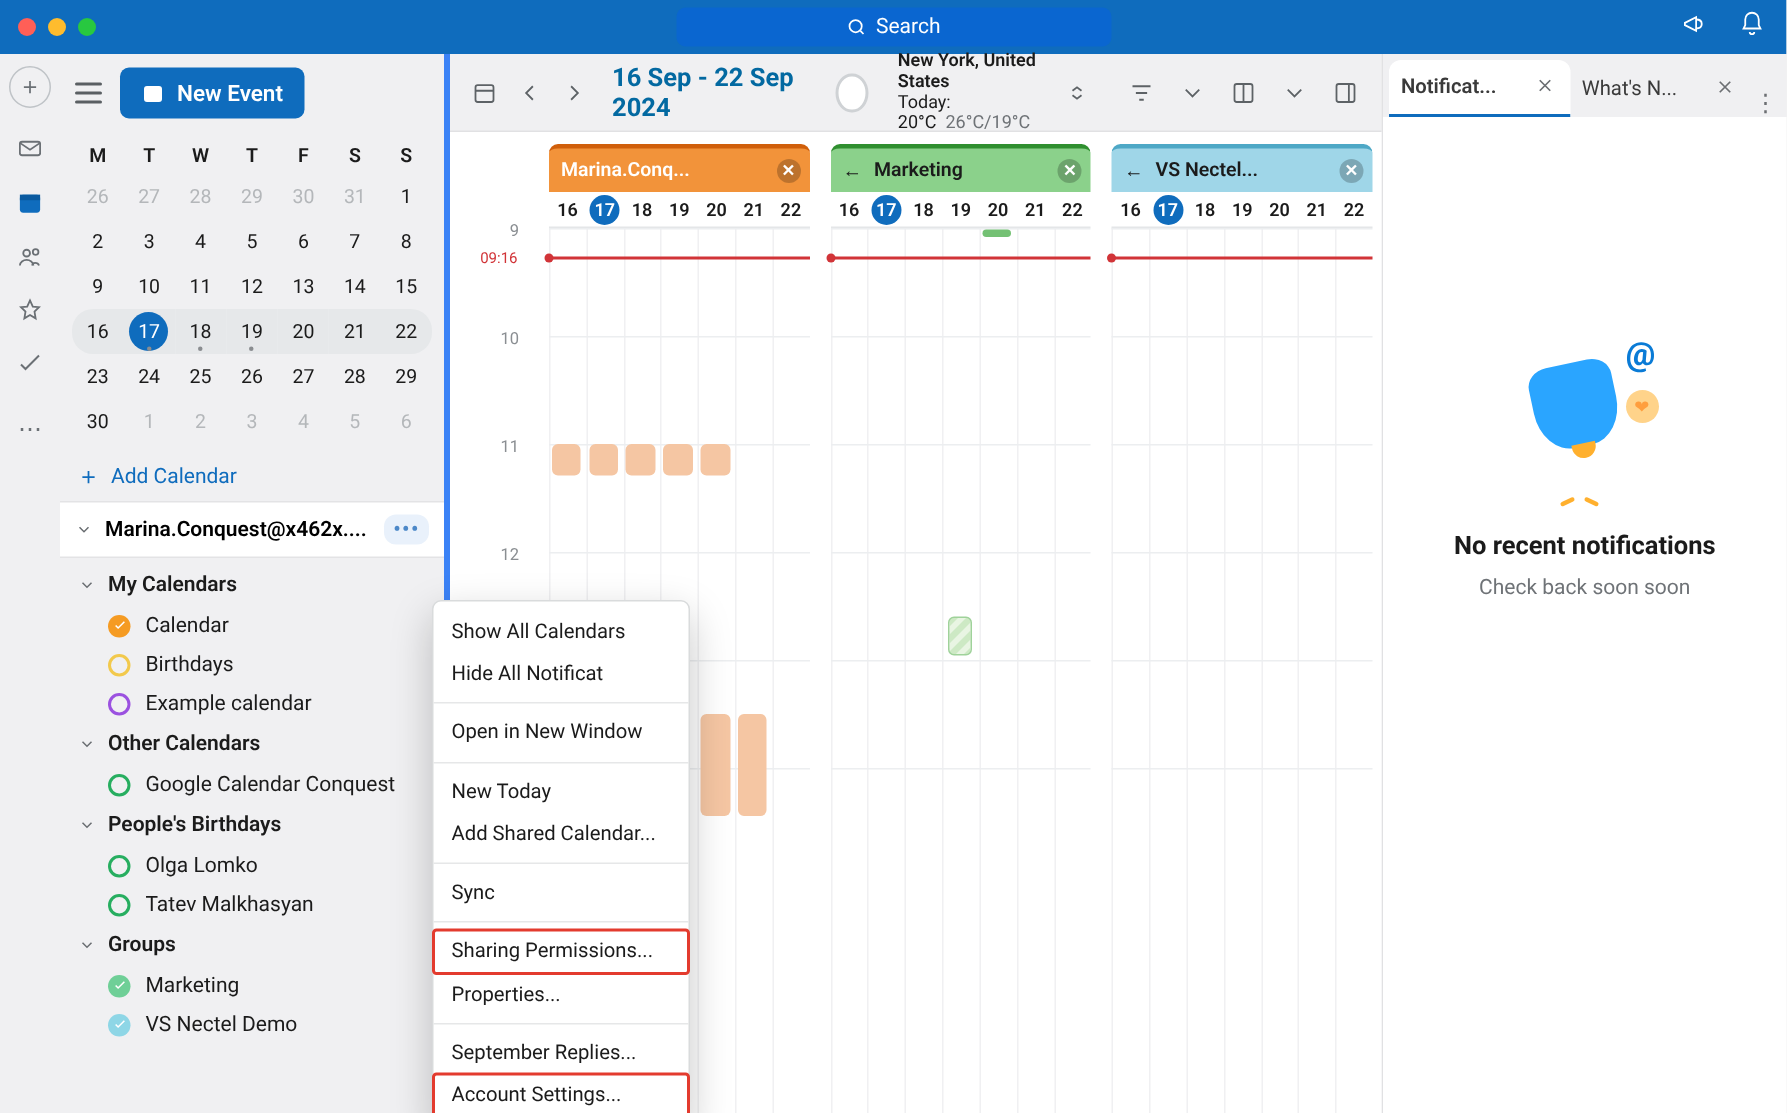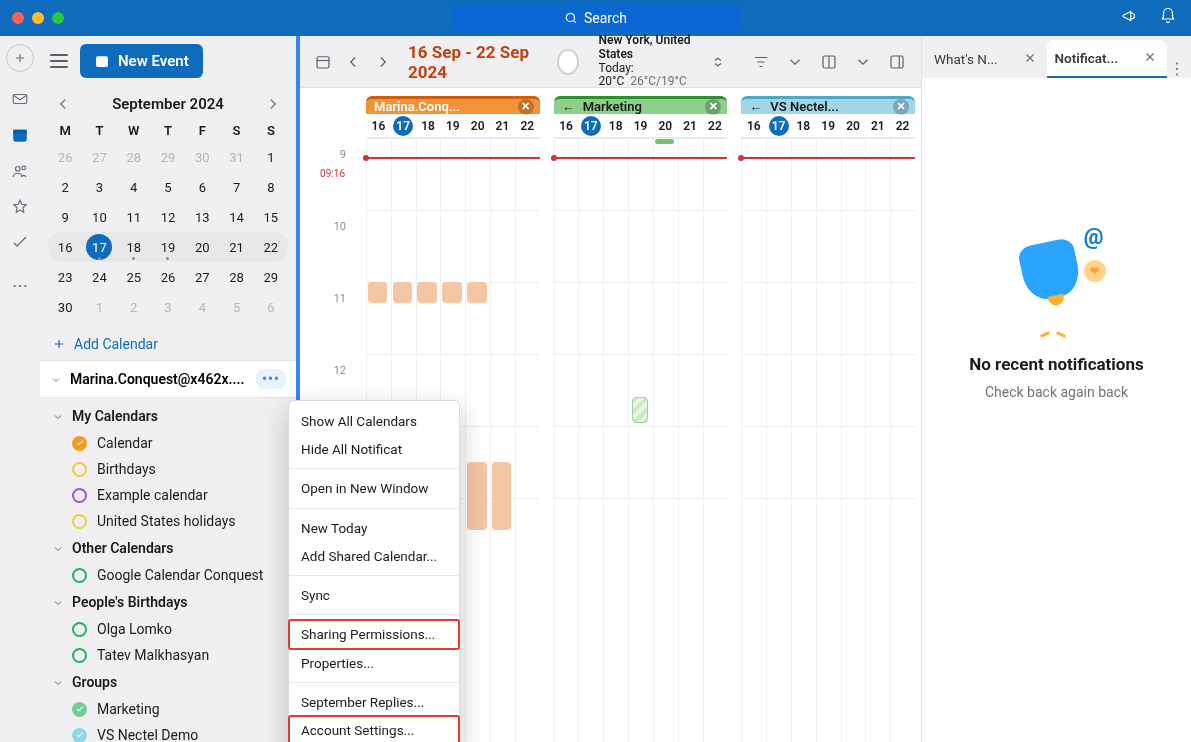--- a/index.html
+++ b/index.html
@@ -45,33 +45,33 @@
   .chev { width:12px; height:12px; }
   .chev svg { width:12px; height:12px; stroke:#6a6e72; stroke-width:2; fill:none;}
   .calcircle { width:15px; height:15px; border-radius:50%; border:2px solid; flex:0 0 auto;}
   .calfill { width:15px; height:15px; border-radius:50%; display:flex;align-items:center;justify-content:center;}
   .calfill svg { width:10px; height:10px; stroke:#fff; fill:none; stroke-width:2.5;}
   
   .main { flex:1; display:flex; flex-direction:column; background:#fff; min-width:0;}
   .toolbar { height:52px; display:flex; align-items:center; padding:0 14px; gap:12px; background:#f0f0f2; border-bottom:1px solid #e1e1e3;}
   .tib { width:20px; height:20px; color:#5d6266; cursor:pointer; display:flex;align-items:center;justify-content:center;}
   .tib svg { width:18px; height:18px; stroke:currentColor; fill:none; stroke-width:1.6;}
-  .dater { font-weight:700; font-size:17px; color:#c2410c; margin-left:4px;}
+  .dater { font-weight:700; font-size:17px; color:#0369a1; margin-left:4px;}
   .weather { margin-left:auto; display:flex; align-items:center; gap:8px;}
   .wicon { width:26px; height:26px; border-radius:50%; border:2px solid #cfd2d5; background:#fff;}
   .wtext { font-size:12px; line-height:1.15; color:#1b1b1b;margin-left:12px;}
   .wtext .loc{ font-weight:600;}
   .rightctrl { display:flex; align-items:center; gap:14px; margin-left:12px; color:#5d6266;}
   
   .calwrap { position:relative; flex:1; display:flex; padding:8px 6px 0 2px; gap:14px; background:#fff; min-height:0;}
   .gutter { width:50px; position:relative; flex:0 0 auto;}
   .hr { position:absolute; right:6px; font-size:11px; color:#8a8e92; transform:translateY(-50%);}
   .redtime { position:absolute; right:6px; font-size:10px; color:#d13438; transform:translateY(-50%); background:#fff; padding:0 1px;}
   .colwrap { position:relative; flex:1; min-width:0; display:flex; flex-direction:column;}
-  .colhead { height:18px; border-top:3px solid; border-radius:6px 6px 0 0; display:flex;align-items:center; gap:8px; padding:0 8px; font-size:13px; font-weight:600; color:#fff; position:relative;}
+  .colhead { height:32px; border-top:3px solid; border-radius:6px 6px 0 0; display:flex;align-items:center; gap:8px; padding:0 8px; font-size:13px; font-weight:600; color:#fff; position:relative;}
   .colhead .close { position:absolute; right:6px; width:16px;height:16px;border-radius:50%; background:rgba(0,0,0,.22); color:#fff; display:flex;align-items:center;justify-content:center; font-size:11px;}
   .colhead.small { color:#3a3a3a;}
   .days { display:grid; grid-template-columns:repeat(7,1fr); height:24px; font-size:12px; font-weight:600; color:#1b1b1b; border-bottom:1px solid #e4e6e8;}
   .days div { display:flex;align-items:center;justify-content:center; position:relative;}
   .days .tod { width:20px;height:20px;border-radius:50%; background:#0f6cbd; color:#fff; display:flex;align-items:center;justify-content:center;}
   .grid { position:relative; flex:1; display:grid; grid-template-columns:repeat(7,1fr);}
   .grid .cell { border-left:1px solid #f0f0f2;}
   .hline { position:absolute; left:0; right:0; border-top:1px solid #eceef0;}
   .nowline { position:absolute; left:0; right:0; border-top:2px solid #d13438; z-index:2;}
   .nowline::before { content:""; position:absolute; left:-3px; top:-4px; width:6px;height:6px;border-radius:50%; background:#d13438;}
@@ -179,29 +179,20 @@
         </div>
       <div class="newbtn">
         <svg viewBox="0 0 24 24">
             <rect x="3" y="5" width="18" height="16" rx="3"></rect>
           </svg>
         <span>New Event</span>
       </div>
     </div>
 
     <div class="mini">
-      <div class="mini-head">
-        <span class="mini-nav" style="left:6px"><svg viewBox="0 0 24 24" fill="none" stroke="#808489" stroke-width="2">
-              <path d="m15 6-6 6 6 6"></path>
-            </svg></span>
-        <span class="mini-title">September 2024</span>
-        <span class="mini-nav" style="right:6px"><svg viewBox="0 0 24 24" fill="none" stroke="#808489" stroke-width="2">
-              <path d="m9 6 6 6-6 6"></path>
-            </svg></span>
-      </div>
       <div class="mini-grid" id="mini-grid">
           <div class="dow">M</div>
           <div class="dow">T</div>
           <div class="dow">W</div>
           <div class="dow">T</div>
           <div class="dow">F</div>
           <div class="dow">S</div>
           <div class="dow">S</div>
           <div class="dim" style="position: relative;">26</div>
           <div class="dim" style="position: relative;">27</div>
@@ -281,24 +272,20 @@
           <span>Calendar</span>
         </div>
       <div class="item">
           <span class="calcircle" style="border-color:#f2c94c"></span>
           <span>Birthdays</span>
         </div>
       <div class="item">
           <span class="calcircle" style="border-color:#9b51e0"></span>
           <span>Example calendar</span>
         </div>
-      <div class="item">
-          <span class="calcircle" style="border-color:#f2c94c"></span>
-          <span>United States holidays</span>
-        </div>
 
       <div class="grp">
           <span class="chev"><svg viewBox="0 0 24 24">
               <path d="m6 9 6 6 6-6"></path>
             </svg></span>
           <span>Other Calendars</span>
         </div>
       <div class="item">
           <span class="calcircle" style="border-color:#27ae60"></span>
           <span>Google Calendar Conquest</span>
@@ -522,44 +509,44 @@
             <div class="hline" style="top: 288px;"></div>
             <div class="hline" style="top: 360px;"></div>
             <div class="nowline" style="top: 19.2px;"></div>
           </div>
         </div>
     </div>
   </div>
 
   <div class="rpanel">
     <div class="tabs">
-      <div class="tab">
-        <span>What's N...</span>
+      <div class="tab active">
+        <span>Notificat...</span>
         <span class="x"><svg viewBox="0 0 24 24">
               <path d="M6 6l12 12M18 6 6 18"></path>
             </svg></span>
       </div>
-      <div class="tab active">
-        <span>Notificat...</span>
+      <div class="tab">
+        <span>What's N...</span>
         <span class="x"><svg viewBox="0 0 24 24">
               <path d="M6 6l12 12M18 6 6 18"></path>
             </svg></span>
       </div>
       <div class="tabdots">⋮</div>
     </div>
     <div class="rbody">
       <div class="bellill">
         <div class="bell"></div>
         <div class="at">@</div>
         <div class="heart"></div>
         <div class="sw1"></div>
           <div class="sw2"></div>
       </div>
       <div class="rmsg">No recent notifications</div>
-      <div class="rsub">Check back again back</div>
+      <div class="rsub">Check back soon soon</div>
     </div>
   </div>
 </div>
 
 <div class="ctxmenu">
   <div class="mi">Show All Calendars</div>
   <div class="mi">Hide All Notificat</div>
   <div class="sep"></div>
   <div class="mi">Open in New Window</div>
   <div class="sep"></div>

